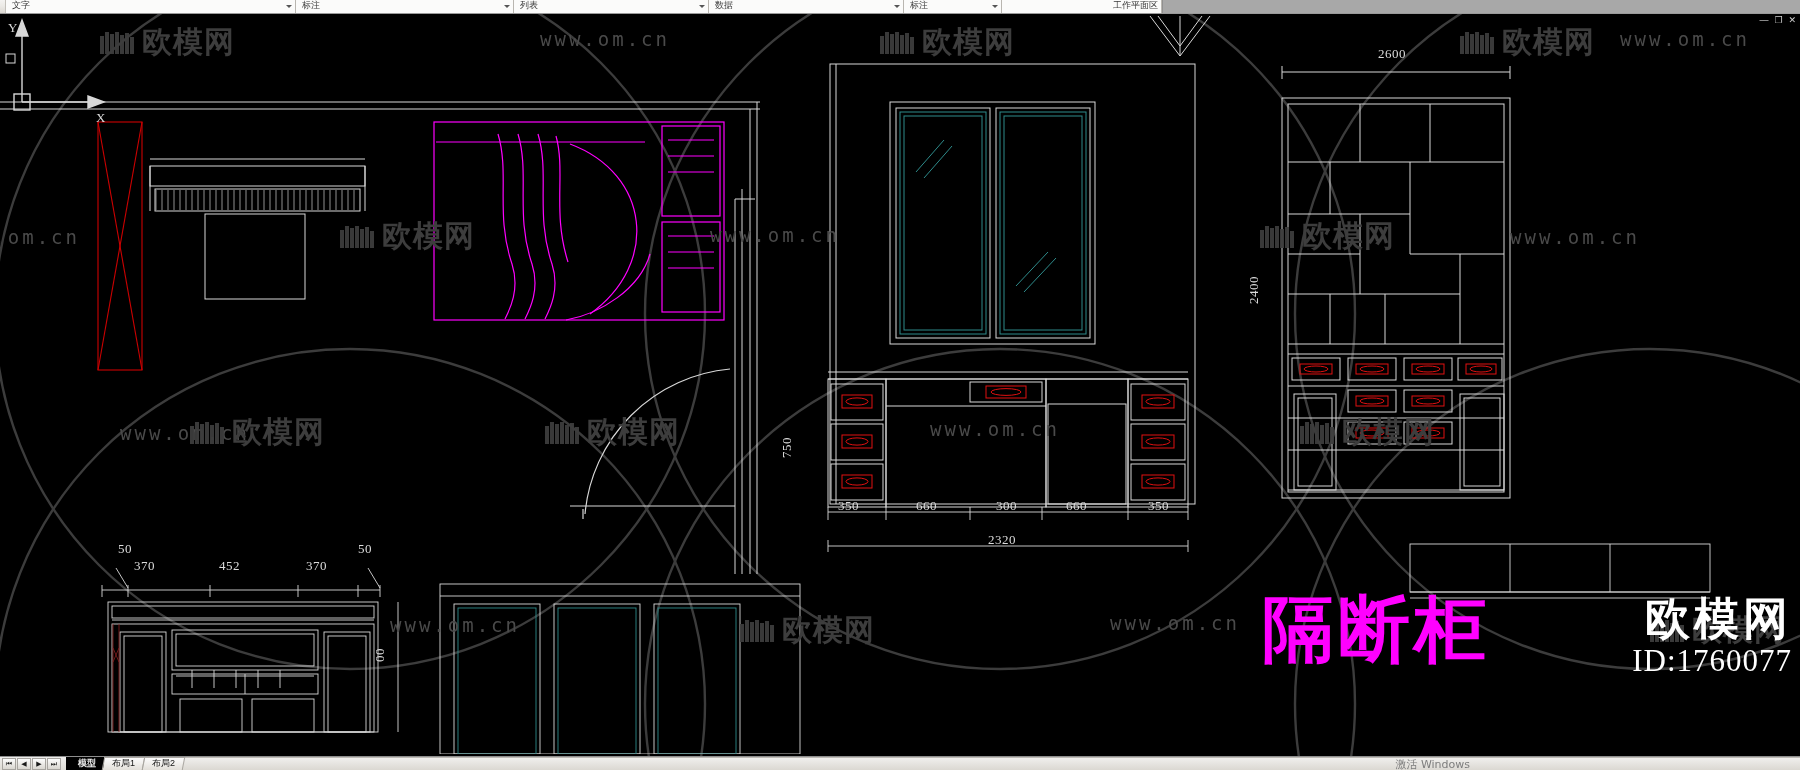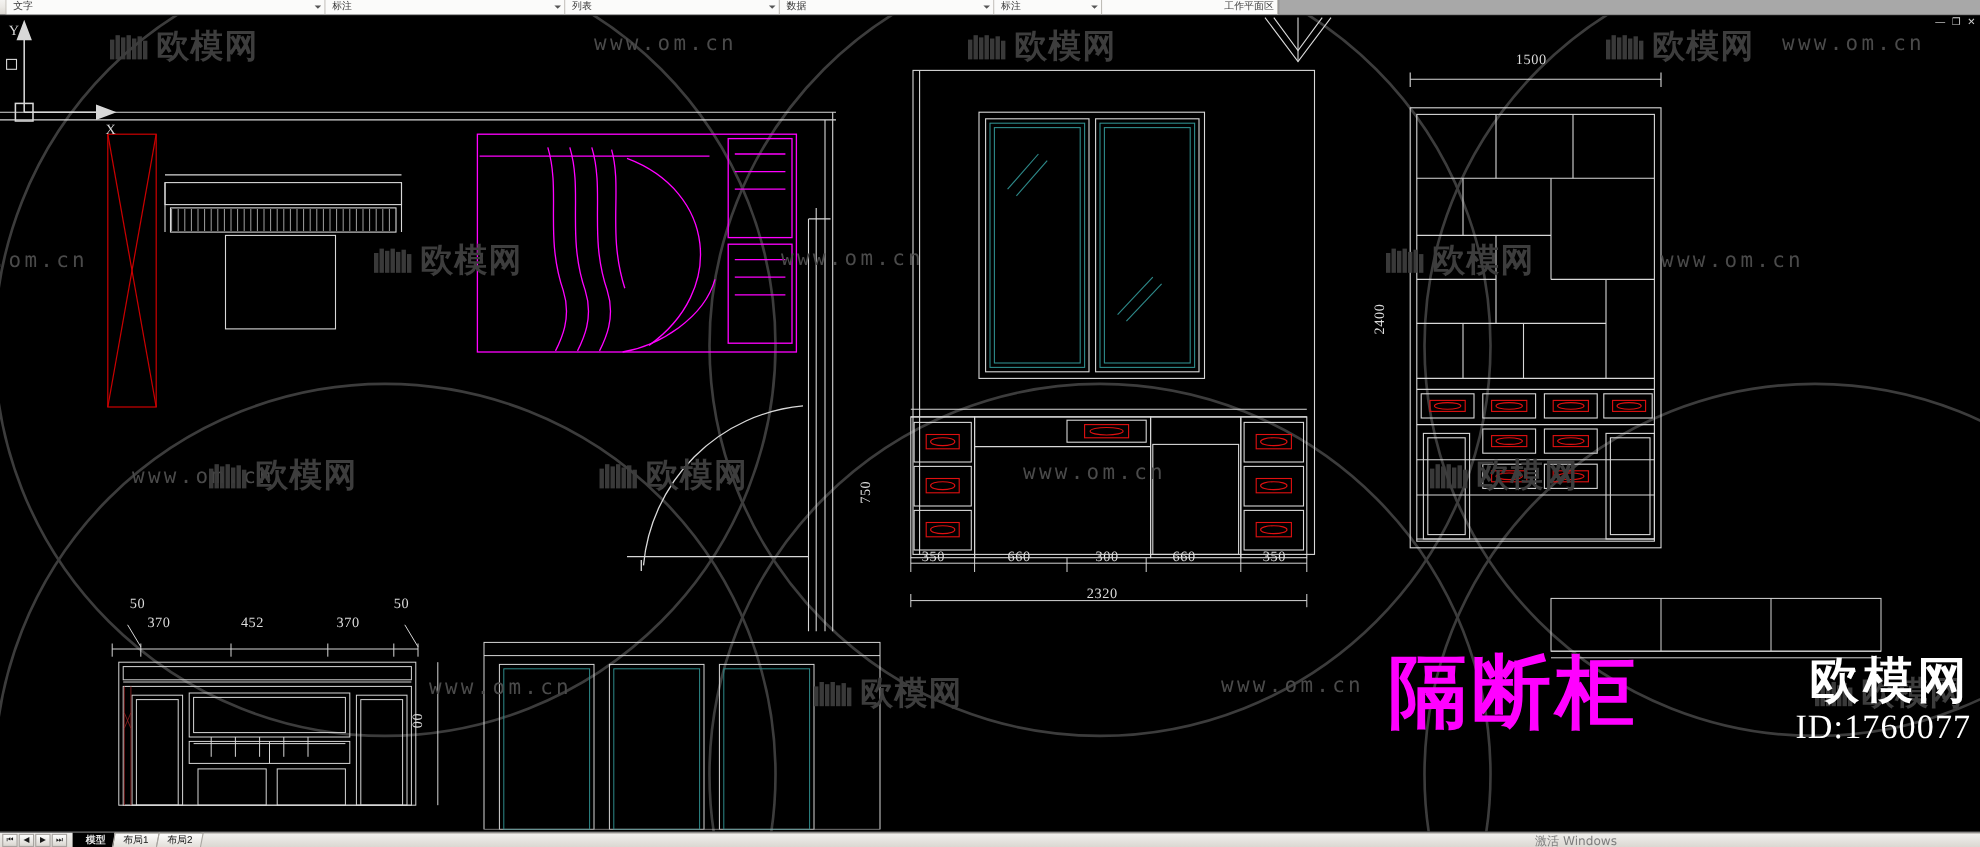--- a/index.html
+++ b/index.html
@@ -496,21 +496,21 @@
     </svg>
 
     <svg width="160" height="70" style="left:1110px;top:0">
       <g stroke="#d8d8d8" fill="none" stroke-width="1">
         <path d="M 40 2 L 70 42 L 100 2"></path>
         <path d="M 48 2 L 70 32 L 92 2"></path>
         <line x1="70" y1="2" x2="70" y2="42"></line>
       </g>
     </svg>
 
-    <div class="dim" style="left:1378px;top:32px;">1500</div>
+    <div class="dim" style="left:1378px;top:32px;">2600</div>
     <div class="dim vert" style="left:1246px;top:290px;">2400</div>
     <div class="dim vert" style="left:779px;top:444px;">750</div>
 
     <div class="dim" style="left:838px;top:484px;">350</div>
     <div class="dim" style="left:916px;top:484px;">660</div>
     <div class="dim" style="left:996px;top:484px;">300</div>
     <div class="dim" style="left:1066px;top:484px;">660</div>
     <div class="dim" style="left:1148px;top:484px;">350</div>
     <div class="dim" style="left:988px;top:518px;">2320</div>
 

